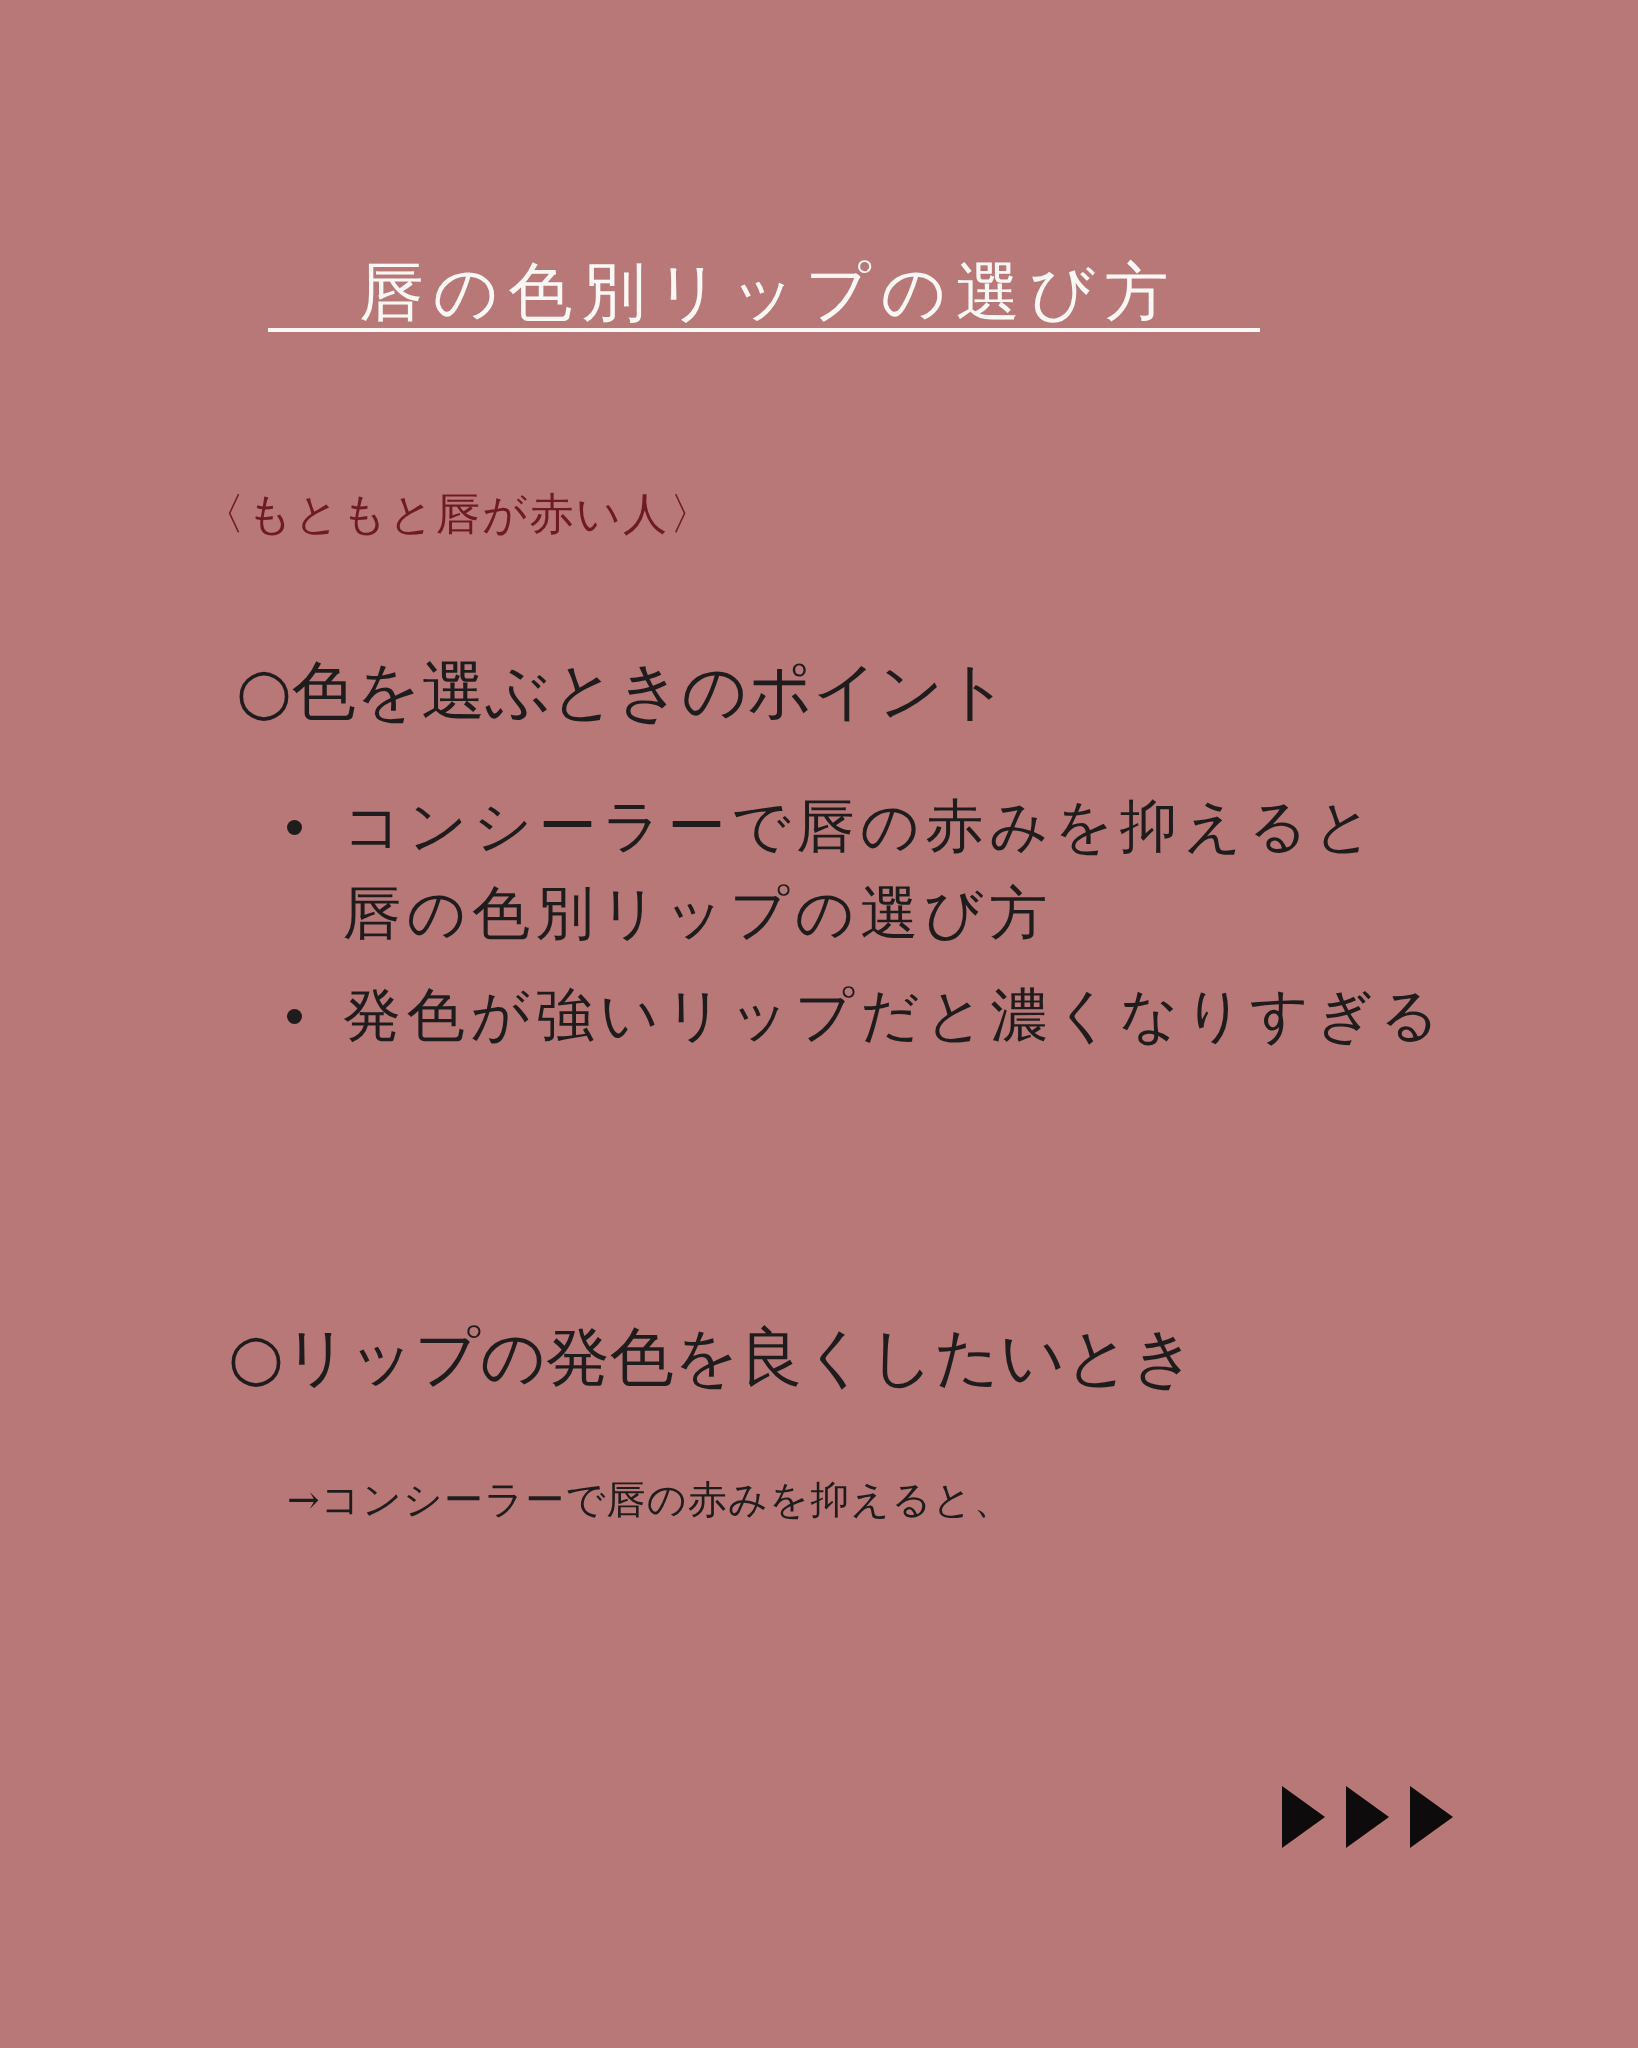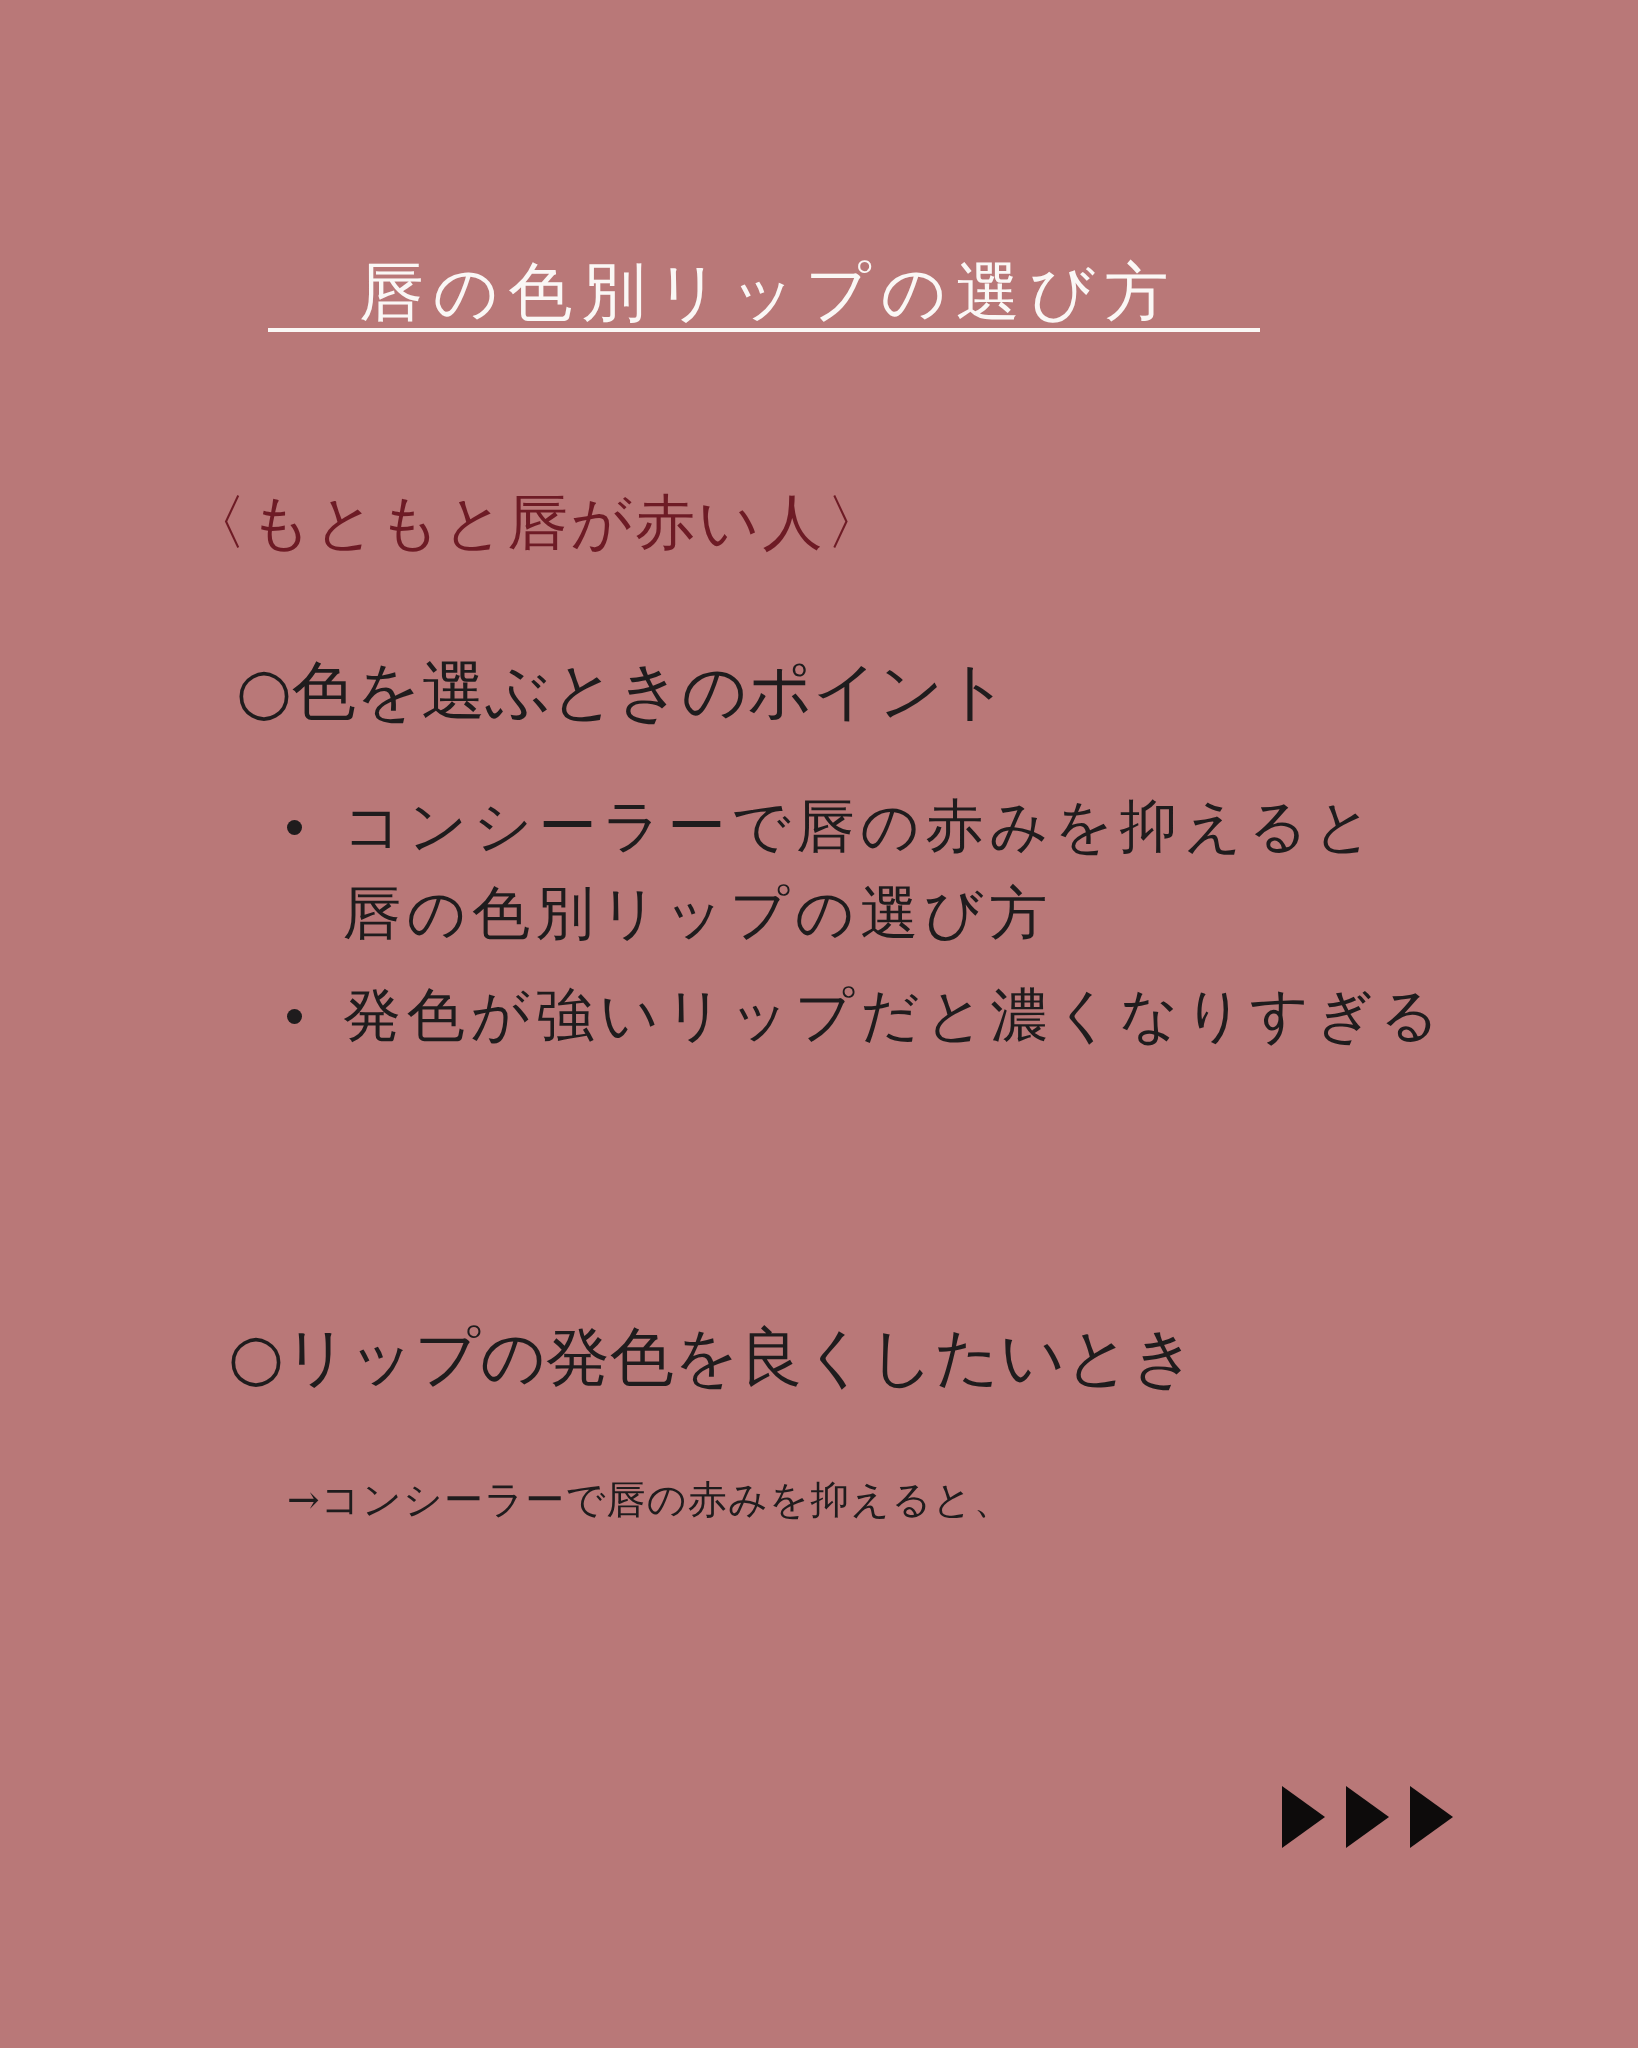--- a/index.html
+++ b/index.html
@@ -32,23 +32,23 @@
     line-height: 1;
     letter-spacing: 0.15em;
     margin-right: -0.15em; 
     color: #faf7f5;
     white-space: nowrap;
   }
 
   
   .audience-heading {
     position: absolute;
-    left: 187px;
+    left: 201px;
     top: 490px;
-    font-size: 60px;
+    font-size: 44px;
     line-height: 1.08;
     letter-spacing: 0.05em;
     color: #6e1b25;
     white-space: nowrap;
   }
 
   
   .section-heading {
     position: absolute;
     font-size: 64px;

